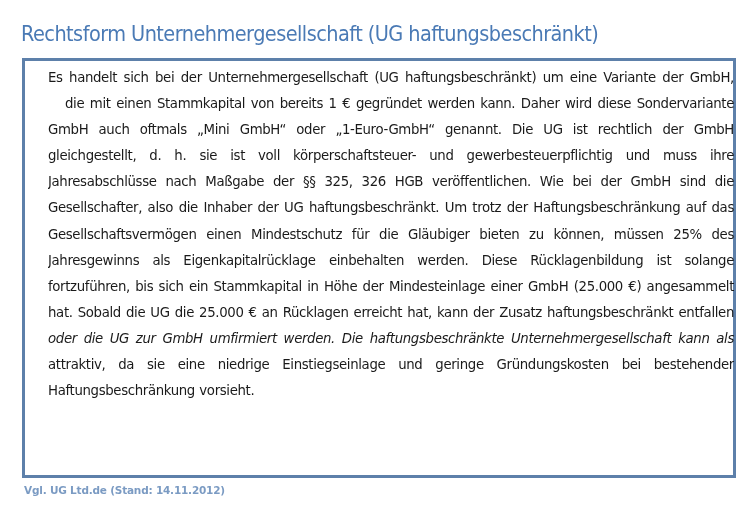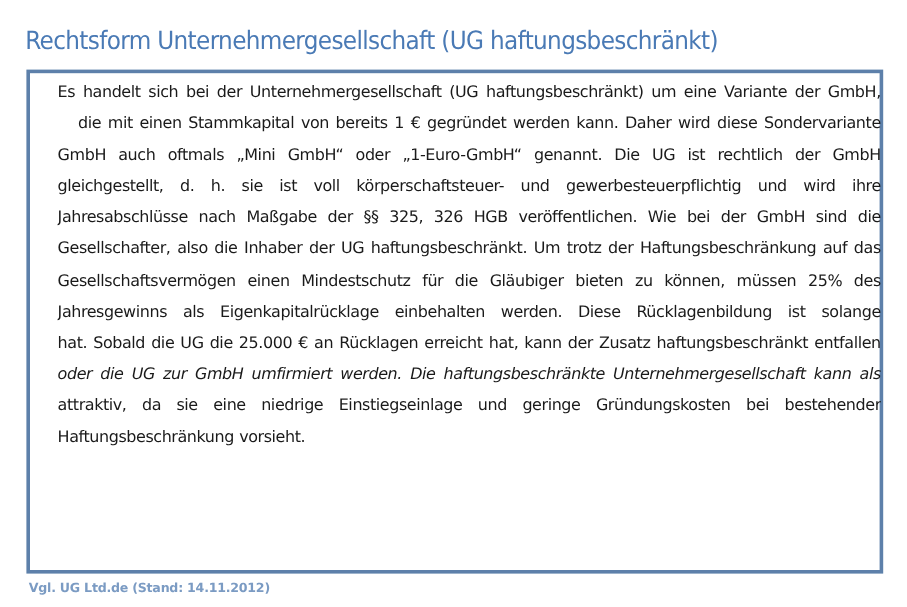--- a/index.html
+++ b/index.html
@@ -76,25 +76,26 @@
 </head>
 <body>
 
 <h1 class="title">Rechtsform Unternehmergesellschaft (UG haftungsbeschränkt)</h1>
 
 <div class="box">
   <p class="body-text">
     <span class="ln" style="white-space: normal; height: 26.1px; overflow: hidden;">Es handelt sich bei der Unternehmergesellschaft (UG haftungsbeschränkt) um eine Variante der GmbH,</span>
     <span class="ln" style="white-space: normal; height: 26.1px; overflow: hidden; margin-left: 17px;">die mit einen Stammkapital von bereits 1 € gegründet werden kann. Daher wird diese Sondervariante der</span>
     <span class="ln" style="white-space: normal; height: 26.1px; overflow: hidden;">GmbH auch oftmals „Mini GmbH“ oder „1-Euro-GmbH“ genannt. Die UG ist rechtlich der GmbH</span>
-    <span class="ln" style="white-space: normal; height: 26.1px; overflow: hidden;">gleichgestellt, d. h. sie ist voll körperschaftsteuer- und gewerbesteuerpflichtig und wird ihre</span>
+    <span class="ln" style="white-space: normal; height: 26.1px; overflow: hidden;">gleichgestellt, d. h. sie ist voll körperschaftsteuer- und gewerbesteuerpflichtig und muss ihre</span>
     <span class="ln" style="white-space: normal; height: 26.1px; overflow: hidden;">Jahresabschlüsse nach Maßgabe der §§ 325, 326 HGB veröffentlichen. Wie bei der GmbH sind die</span>
     <span class="ln" style="white-space: normal; height: 26.1px; overflow: hidden;">Gesellschafter, also die Inhaber der UG haftungsbeschränkt. Um trotz der Haftungsbeschränkung auf das</span>
     <span class="ln" style="white-space: normal; height: 26.1px; overflow: hidden;">Gesellschaftsvermögen einen Mindestschutz für die Gläubiger bieten zu können, müssen 25% des</span>
     <span class="ln" style="white-space: normal; height: 26.1px; overflow: hidden;">Jahresgewinns als Eigenkapitalrücklage einbehalten werden. Diese Rücklagenbildung ist solange</span>
+    <span class="ln" style="white-space: normal; height: 26.1px; overflow: hidden;">fortzuführen, bis sich ein Stammkapital in Höhe der Mindesteinlage einer GmbH (25.000 €) angesammelt</span>
     <span class="ln" style="white-space: normal; height: 26.1px; overflow: hidden;">hat. Sobald die UG die 25.000 € an Rücklagen erreicht hat, kann der Zusatz haftungsbeschränkt entfallen</span>
     <span class="ln" style="white-space: normal; height: 26.1px; overflow: hidden; font-style: italic;">oder die UG zur GmbH umfirmiert werden. Die haftungsbeschränkte Unternehmergesellschaft kann als</span>
     <span class="ln" style="white-space: normal; height: 26.1px; overflow: hidden;">attraktiv, da sie eine niedrige Einstiegseinlage und geringe Gründungskosten bei bestehender</span>
     <span class="ln last">Haftungsbeschränkung vorsieht.</span>
   </p>
 </div>
 
 <div class="source">Vgl. UG Ltd.de (Stand: 14.11.2012)</div>
 
 </body></html>

